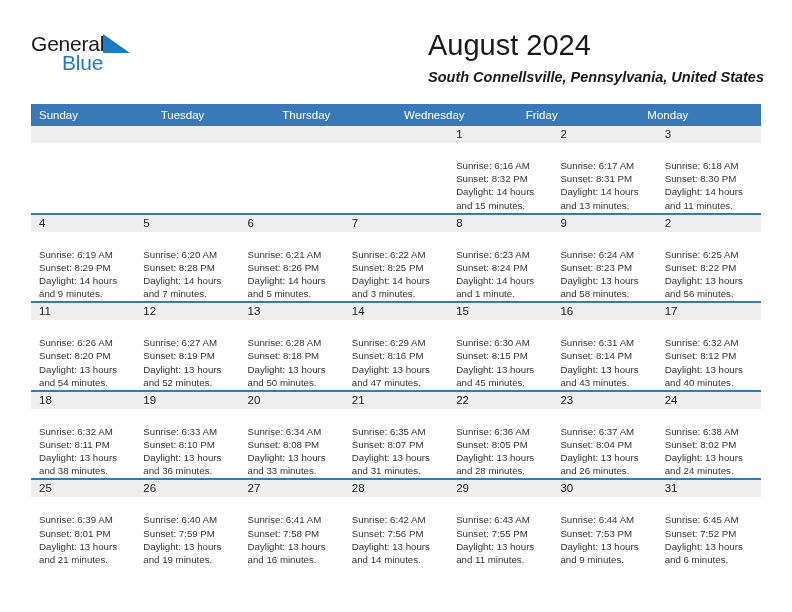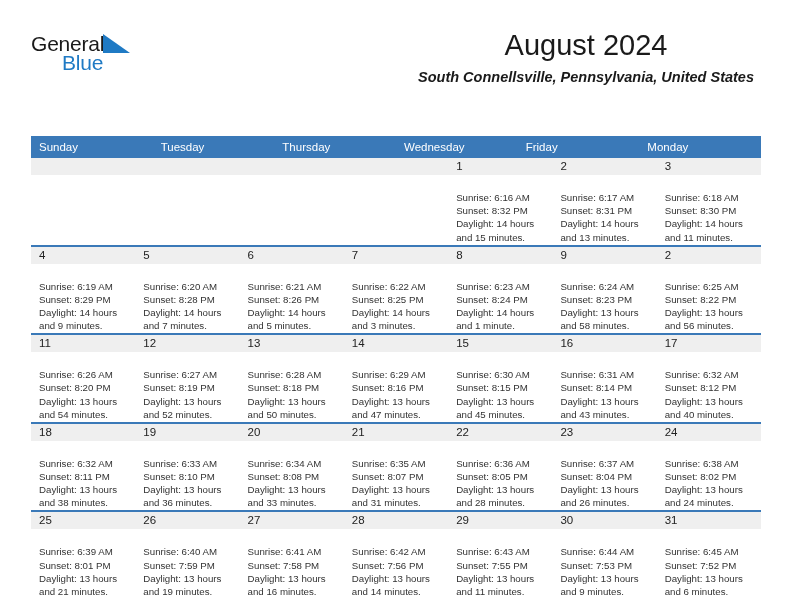--- a/index.html
+++ b/index.html
@@ -59,23 +59,23 @@
     top: 19px;
     font-size: 21px;
     letter-spacing: -0.2px;
     color: #1f7ac4;
     line-height: 22px;
     white-space: nowrap;
   }
 
   .title-block {
     position: absolute;
-    right: 38px;
+    right: 28px;
     top: 28px;
-    text-align: center;
+    text-align: left;
   }
   .month-title {
     font-size: 29px;
     font-weight: normal;
     color: #1a1a1a;
     line-height: 34px;
     white-space: nowrap;
   }
   .location {
     margin-top: 6px;
@@ -86,21 +86,20 @@
     white-space: nowrap;
     font-style: italic;
   }
 
   
   .calendar {
     position: absolute;
     left: 31px;
     top: 104px;
     width: 730px;
-    margin-top: 32px;
   }
 
   .dow-row {
     display: flex;
     background: #3a79b8;
     height: 22px;
   }
   .dow {
     flex: 1 1 0;
     color: #ffffff;

